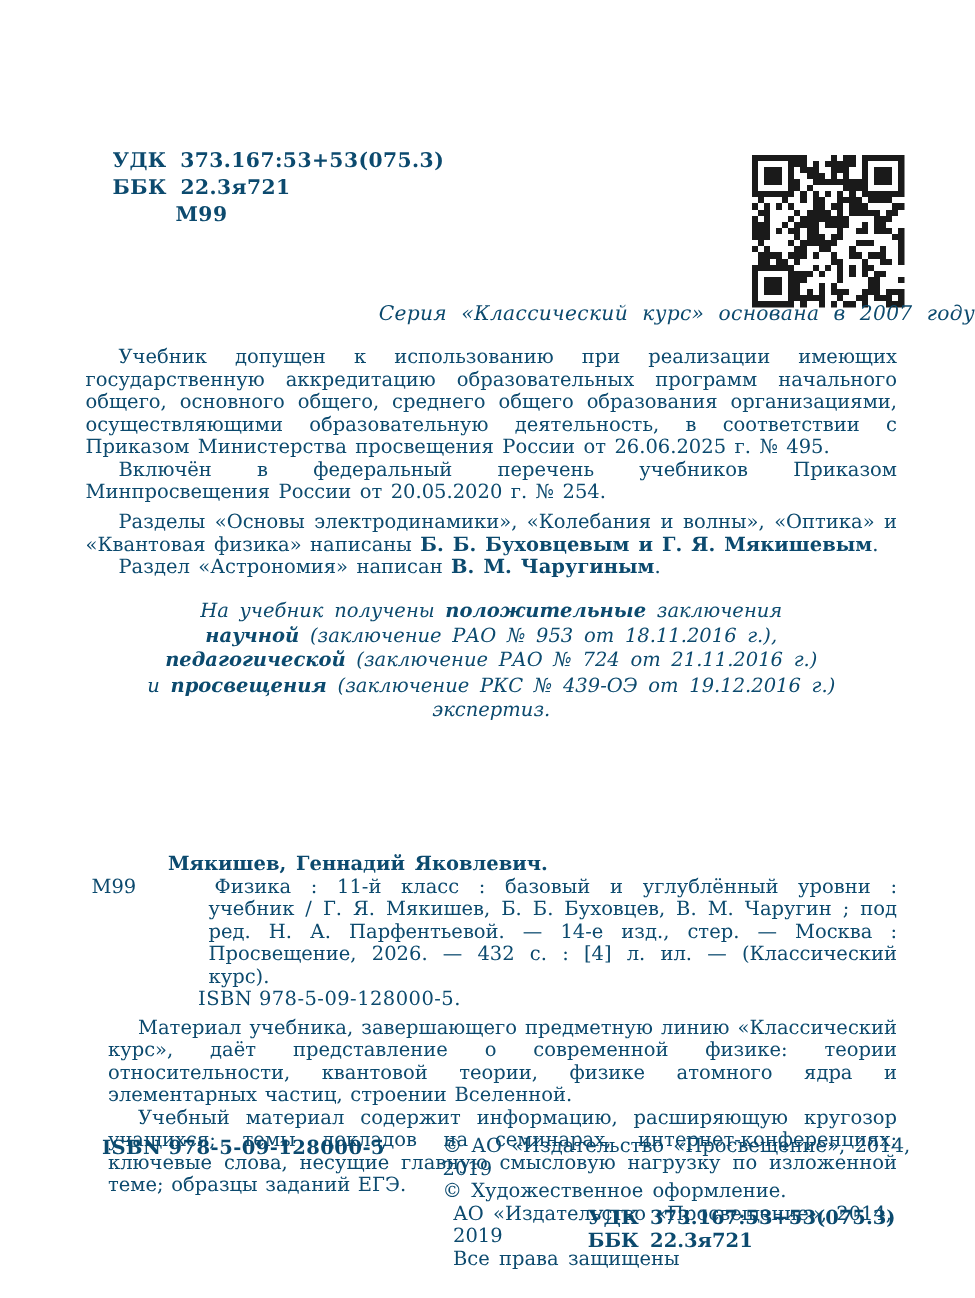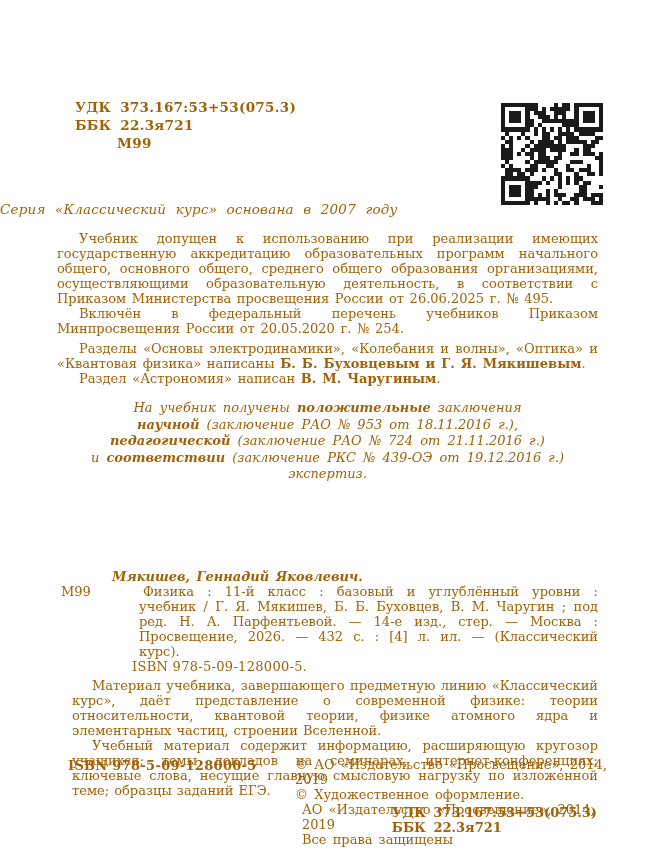--- a/index.html
+++ b/index.html
@@ -1,21 +1,21 @@
 <!DOCTYPE html>
 <html lang="ru"><head>
 <meta charset="utf-8">
 <title>Книжная страница — выходные сведения</title>
 <style>
   html,body{margin:0;padding:0;background:#ffffff;}
   .page{
     position:relative;
     width:650px;height:865px;
     background:#ffffff;
-    color:#a16207;
+    color:#0c4a6e;
     font-family:"DejaVu Serif", serif;
     font-size:13px;
     line-height:15px;
     overflow:hidden;
   }
   .page b{font-weight:bold;}
   p{margin:0;padding:0;}
   .just{text-align:justify;text-justify:inter-word;word-spacing:1.5px;}
   .ind{text-indent:22px;}
 
@@ -30,34 +30,34 @@
   
   .qr{
     position:absolute;top:103px;right:47px;
     width:102px;height:102px;background:#fff;
   }
   .qr svg{display:block;width:100%;height:100%;}
 
   
   .series{
     position:absolute;top:202px;left:0;width:100%;
-    text-align:left;font-style:italic;font-size:13.5px;
+    text-align:right;font-style:italic;font-size:13.5px;
     word-spacing:5px;letter-spacing:0.2px;
   }
 
   
   .col{
     position:absolute;top:231px;left:57px;width:541px;
   }
   .gap-sm{margin-top:5px;}
   .expertise{
     margin-top:14px;text-align:center;line-height:16.5px;word-spacing:3px;font-style:italic;
   }
   .card{margin-top:86px;}
-  .card-heading{font-weight:bold;margin-left:55px;word-spacing:2px;font-style:italic;}
+  .card-heading{font-weight:bold;margin-left:55px;word-spacing:2px;}
   .card-body{position:relative;margin-top:0;}
   .card-code{position:absolute;left:4px;top:0;}
   .card-entry{margin-left:82px;text-indent:4px;text-align:justify;word-spacing:2px;}
   .card-isbn{margin-left:75px;letter-spacing:0.3px;}
   .annotation{margin-top:4px;margin-left:15px;}
   .annotation p{text-indent:20px;text-align:justify;word-spacing:1px;}
   .class-bottom{
     margin-top:7px;width:-moz-fit-content;width:fit-content;margin-left:auto;margin-right:1px;
     font-weight:bold;text-align:left;line-height:15.5px;word-spacing:3px;
   }
@@ -442,21 +442,21 @@
     <p class="just ind">Учебник допущен к использованию при реализации имеющих государственную аккредитацию образовательных программ начального общего, основного общего, среднего общего образования организациями, осуществляющими образовательную деятельность, в соответствии с Приказом Министерства просвещения России от 26.06.2025 г. № 495.</p>
     <p class="just ind">Включён в федеральный перечень учебников Приказом Минпросвещения России от 20.05.2020 г. № 254.</p>
 
     <p class="just ind gap-sm"><span>Разделы «Основы электродинамики», «Колебания и волны», «Оптика» и «Квантовая физика» написаны </span><b>Б. Б. Буховцевым и Г. Я. Мякишевым</b><span>.</span></p>
     <p class="just ind"><span>Раздел «Астрономия» написан </span><b>В. М. Чаругиным</b><span>.</span></p>
 
     <div class="expertise">
       <div><span>На учебник получены </span><b>положительные</b><span> заключения</span></div>
       <div><b>научной</b><span> (заключение РАО № 953 от 18.11.2016 г.),</span></div>
       <div><b>педагогической</b><span> (заключение РАО № 724 от 21.11.2016 г.)</span></div>
-      <div><span>и </span><b>соответствии</b><span> (заключение РКС № 439-ОЭ от 19.12.2016 г.) экспертиз.</span></div>
+      <div><span>и </span><b>просвещения</b><span> (заключение РКС № 439-ОЭ от 19.12.2016 г.) экспертиз.</span></div>
     </div>
 
     <div class="card">
       <div class="card-heading">Мякишев, Геннадий Яковлевич.</div>
       <div class="card-body">
         <span class="card-code">М99</span>
         <p class="card-entry">Физика : 11-й класс : базовый и углублённый уровни : учебник / Г. Я. Мякишев, Б. Б. Буховцев, В. М. Чаругин ; под ред. Н. А. Парфентьевой. — 14-е изд., стер. — Москва : Просвещение, 2026. — 432 с. : [4] л. ил. — (Классический курс).</p>
         <div class="card-isbn">ISBN 978-5-09-128000-5.</div>
       </div>
       <div class="annotation">

